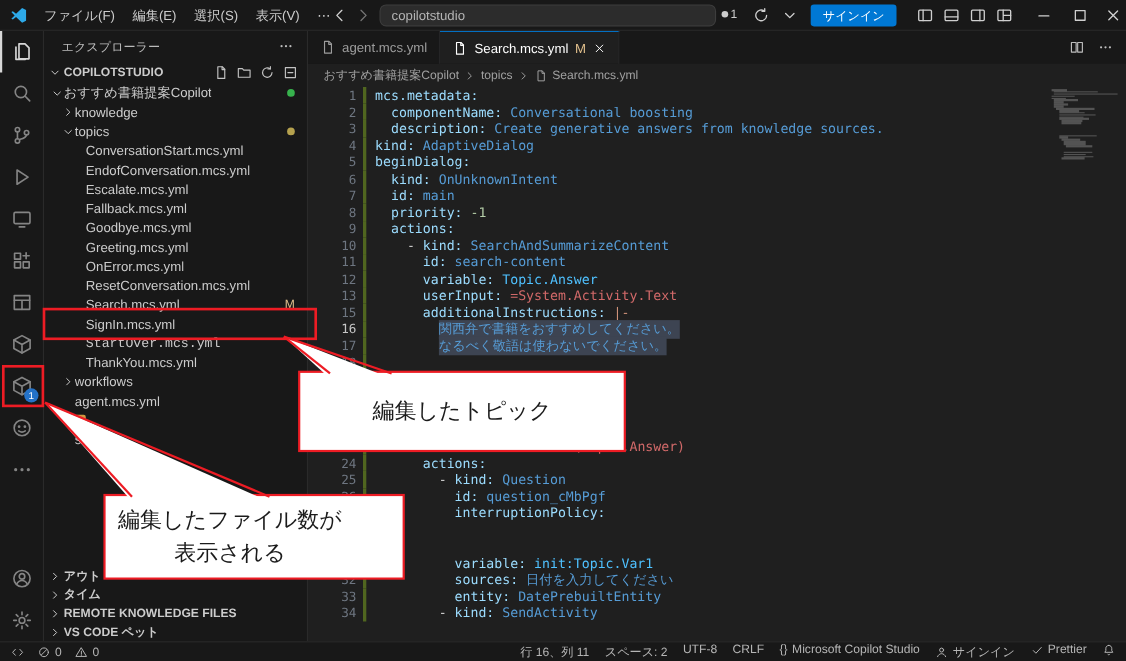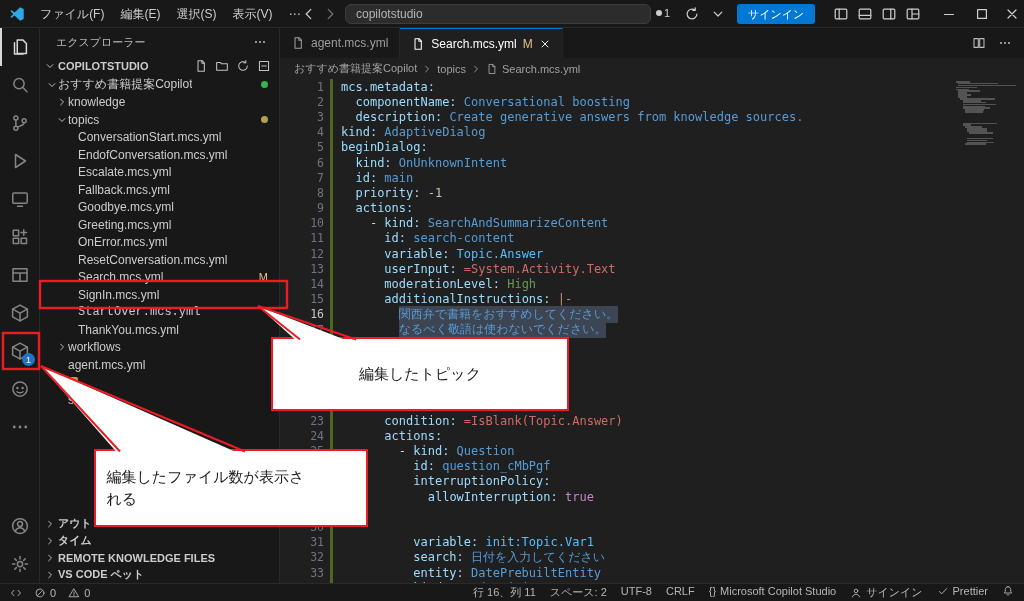--- a/index.html
+++ b/index.html
@@ -69,21 +69,21 @@
   .mm-bar{height:1.6px;margin-bottom:0.3px;background:rgba(205,205,205,.3);}
   
   .statusbar{position:absolute;bottom:0;left:0;right:0;height:18px;background:#181818;border-top:1px solid #2a2a2a;
     display:flex;align-items:center;font-size:11px;color:#b5b5b5;padding:0 10px;z-index:6;}
   .st-item{display:flex;align-items:center;gap:4px;margin-right:12px;}
   .st-right{margin-left:auto;display:flex;align-items:flex-start;gap:14px;}
   .st-right .st-item{margin-right:0;}
   
   .overlay{position:absolute;inset:0;width:1024px;height:601px;z-index:40;pointer-events:none;}
   .callout{position:absolute;z-index:41;display:flex;align-items:center;justify-content:center;color:#1b1b1b;
-    font-size:15px;text-align:left;pointer-events:none;line-height:1.5;}
+    font-size:20px;text-align:center;pointer-events:none;line-height:1.5;}
   #co1{left:272px;top:338px;width:296px;height:72px;}
   #co2{left:95px;top:450px;width:228px;height:76px;}
   #co2 span{display:block;width:205px;}
 </style>
 </head>
 <body>
 
 <div class="window">
 
   <div class="titlebar">
@@ -593,25 +593,20 @@
             <span class="ln">12</span>
             <span class="gbar"></span>
             <div class="lc"><span class="seg c-def">      </span><span class="seg c-key">variable: </span><span class="seg c-var">Topic.Answer</span></div>
           </div>
           <div class="line">
             <span class="ln">13</span>
             <span class="gbar"></span>
             <div class="lc"><span class="seg c-def">      </span><span class="seg c-key">userInput: </span><span class="seg c-fx">=System.Activity.Text</span></div>
           </div>
           <div class="line">
-            <span class="ln">14</span>
-            <span class="gbar"></span>
-            <div class="lc"><span class="seg c-def">      </span><span class="seg c-key">moderationLevel: </span><span class="seg c-grn">High</span></div>
-          </div>
-          <div class="line">
             <span class="ln">15</span>
             <span class="gbar"></span>
             <div class="lc"><span class="seg c-def">      </span><span class="seg c-key">additionalInstructions: </span><span class="seg c-op">|-</span></div>
           </div>
           <div class="line">
             <span class="ln cur">16</span>
             <span class="gbar"></span>
             <div class="lc"><span class="seg c-def">        </span><span class="seg c-str hl">関西弁で書籍をおすすめしてください。</span></div>
           </div>
           <div class="line">
@@ -663,43 +658,38 @@
             <span class="ln">26</span>
             <span class="gbar"></span>
             <div class="lc"><span class="seg c-def">          </span><span class="seg c-key">id: </span><span class="seg c-str">question_cMbPgf</span></div>
           </div>
           <div class="line">
             <span class="ln">27</span>
             <span class="gbar"></span>
             <div class="lc"><span class="seg c-def">          </span><span class="seg c-key">interruptionPolicy:</span></div>
           </div>
           <div class="line">
-            <span class="ln">28</span>
-            <span class="gbar"></span>
-            <div class="lc"><span class="seg c-def">            </span><span class="seg c-key">allowInterruption: </span><span class="seg c-bool">true</span></div>
-          </div>
-          <div class="line">
             <span class="ln">29</span>
             <span class="gbar"></span>
             <div class="lc"></div>
           </div>
           <div class="line">
             <span class="ln">30</span>
             <span class="gbar"></span>
             <div class="lc"></div>
           </div>
           <div class="line">
             <span class="ln">31</span>
             <span class="gbar"></span>
             <div class="lc"><span class="seg c-def">          </span><span class="seg c-key">variable: </span><span class="seg c-var">init:Topic.Var1</span></div>
           </div>
           <div class="line">
             <span class="ln">32</span>
             <span class="gbar"></span>
-            <div class="lc"><span class="seg c-def">          </span><span class="seg c-key">search: </span><span class="seg c-str">日付を入力してください</span></div>
+            <div class="lc"><span class="seg c-def">          </span><span class="seg c-key">sources: </span><span class="seg c-str">日付を入力してください</span></div>
           </div>
           <div class="line">
             <span class="ln">33</span>
             <span class="gbar"></span>
             <div class="lc"><span class="seg c-def">          </span><span class="seg c-key">entity: </span><span class="seg c-str">DatePrebuiltEntity</span></div>
           </div>
           <div class="line">
             <span class="ln">34</span>
             <span class="gbar"></span>
             <div class="lc"><span class="seg c-def">        - </span><span class="seg c-key">kind: </span><span class="seg c-str">SendActivity</span></div>

